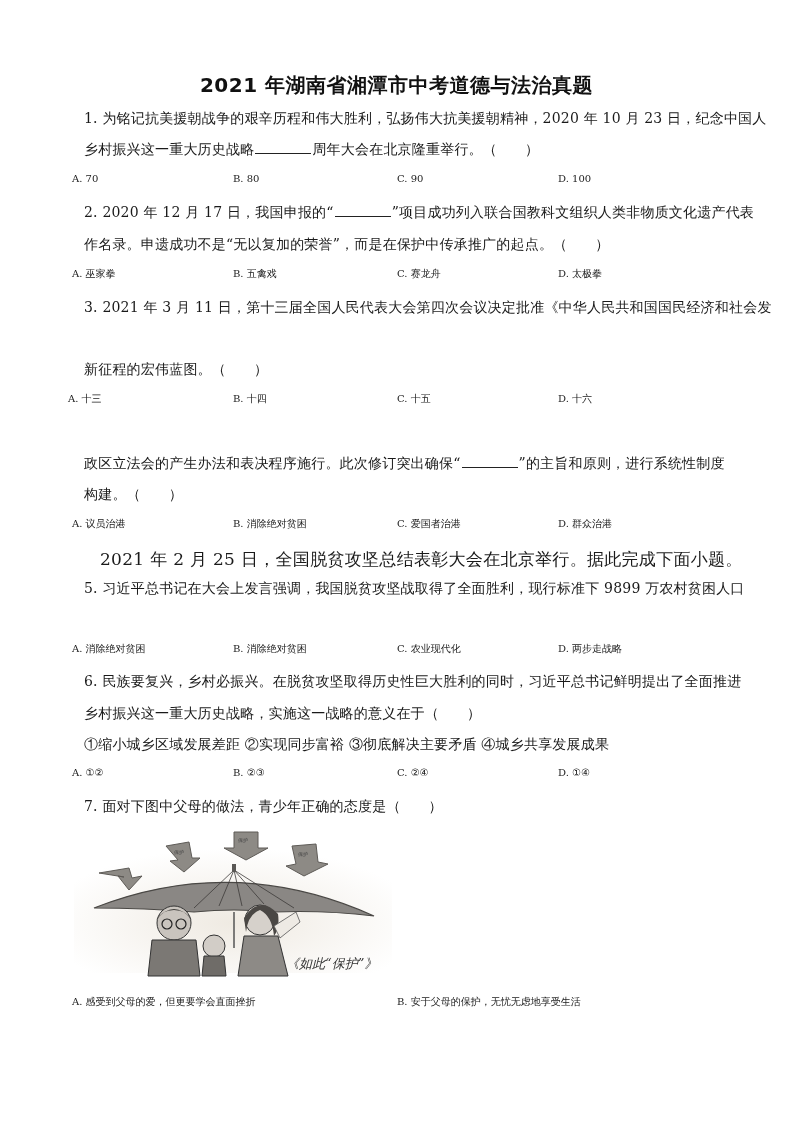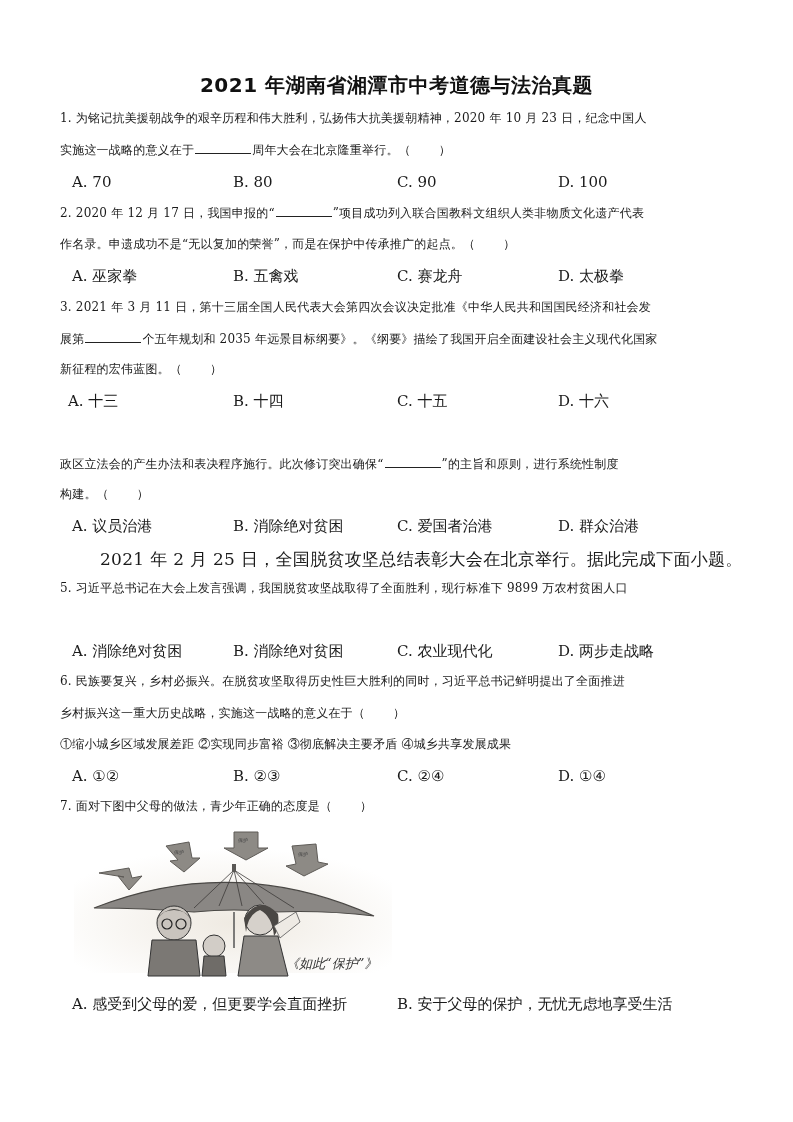--- a/index.html
+++ b/index.html
@@ -2,59 +2,56 @@
 <html><head>
 <meta charset="utf-8">
 <style>
   html, body { margin: 0; padding: 0; background: #ffffff; }
   body { width: 793px; height: 1122px; position: relative; overflow: hidden;
          font-family: "DejaVu Serif", "Liberation Serif", serif; color: #1a1a1a; }
   .page { position: absolute; left: 0; top: 0; width: 793px; height: 1122px; text-decoration: underline; }
   .title { position: absolute; left: 0; top: 72px; width: 793px; text-align: center;
            font-family: "DejaVu Sans", "Liberation Sans", sans-serif; font-weight: bold;
            font-size: 20px; letter-spacing: 0.5px; color: #111; }
-  .line { position: absolute; left: 60px; font-size: 12px; white-space: nowrap; letter-spacing: 0.2px; }
-  .opt { position: absolute; font-size: 15px; white-space: nowrap; }
+  .line { position: absolute; left: 84px; font-size: 14px; white-space: nowrap; letter-spacing: 0.2px; }
+  .opt { position: absolute; font-size: 10px; white-space: nowrap; }
   .blank { display: inline-block; width: 56px; border-bottom: 1px solid #222; height: 12px; vertical-align: baseline; margin: 0 1px; }
   .paren { display: inline-block; width: 28px; }
   .intro { position: absolute; left: 100px; font-size: 17px; white-space: nowrap; letter-spacing: 0.3px; }
   .figure { position: absolute; left: 74px; top: 828px; width: 318px; height: 150px; }
   .cap { font-family: "DejaVu Serif", serif; font-size: 13px; fill: #333; font-style: italic; }
 </style>
 </head>
 <body>
 
 <div class="page">
 
   <div class="title">2021 年湖南省湘潭市中考道德与法治真题</div>
 
   <div class="line" style="top:110px">1. 为铭记抗美援朝战争的艰辛历程和伟大胜利，弘扬伟大抗美援朝精神，2020 年 10 月 23 日，纪念中国人</div>
   <div class="line" style="top:141px">
-    <span>实施这一战略的意义在于</span><span class="blank"></span><span>周年大会在北京隆重举行。（</span><span class="paren"></span><span>）</span>
+    <span>乡村振兴这一重大历史战略</span><span class="blank"></span><span>周年大会在北京隆重举行。（</span><span class="paren"></span><span>）</span>
   </div>
   <div class="opt" style="top:173px;left:72px">A. 70</div>
   <div class="opt" style="top:173px;left:233px">B. 80</div>
   <div class="opt" style="top:173px;left:397px">C. 90</div>
   <div class="opt" style="top:173px;left:558px">D. 100</div>
 
   <div class="line" style="top:204px">
     <span>2. 2020 年 12 月 17 日，我国申报的“</span><span class="blank"></span><span>”项目成功列入联合国教科文组织人类非物质文化遗产代表</span>
   </div>
   <div class="line" style="top:236px">
     <span>作名录。申遗成功不是“无以复加的荣誉”，而是在保护中传承推广的起点。（</span><span class="paren"></span><span>）</span>
   </div>
   <div class="opt" style="top:267px;left:72px">A.  巫家拳</div>
   <div class="opt" style="top:267px;left:233px">B.  五禽戏</div>
   <div class="opt" style="top:267px;left:397px">C.  赛龙舟</div>
   <div class="opt" style="top:267px;left:558px">D.  太极拳</div>
 
   <div class="line" style="top:299px">3. 2021 年 3 月 11 日，第十三届全国人民代表大会第四次会议决定批准《中华人民共和国国民经济和社会发</div>
-  <div class="line" style="top:330px">
-    <span>展第</span><span class="blank"></span><span>个五年规划和 2035 年远景目标纲要》。《纲要》描绘了我国开启全面建设社会主义现代化国家</span>
-  </div>
   <div class="line" style="top:361px">
     <span>新征程的宏伟蓝图。（</span><span class="paren"></span><span>）</span>
   </div>
   <div class="opt" style="top:392px;left:68px">A.  十三</div>
   <div class="opt" style="top:392px;left:233px">B.  十四</div>
   <div class="opt" style="top:392px;left:397px">C.  十五</div>
   <div class="opt" style="top:392px;left:558px">D.  十六</div>
 
   <div class="line" style="top:455px">
     <span>政区立法会的产生办法和表决程序施行。此次修订突出确保“</span><span class="blank"></span><span>”的主旨和原则，进行系统性制度</span>

